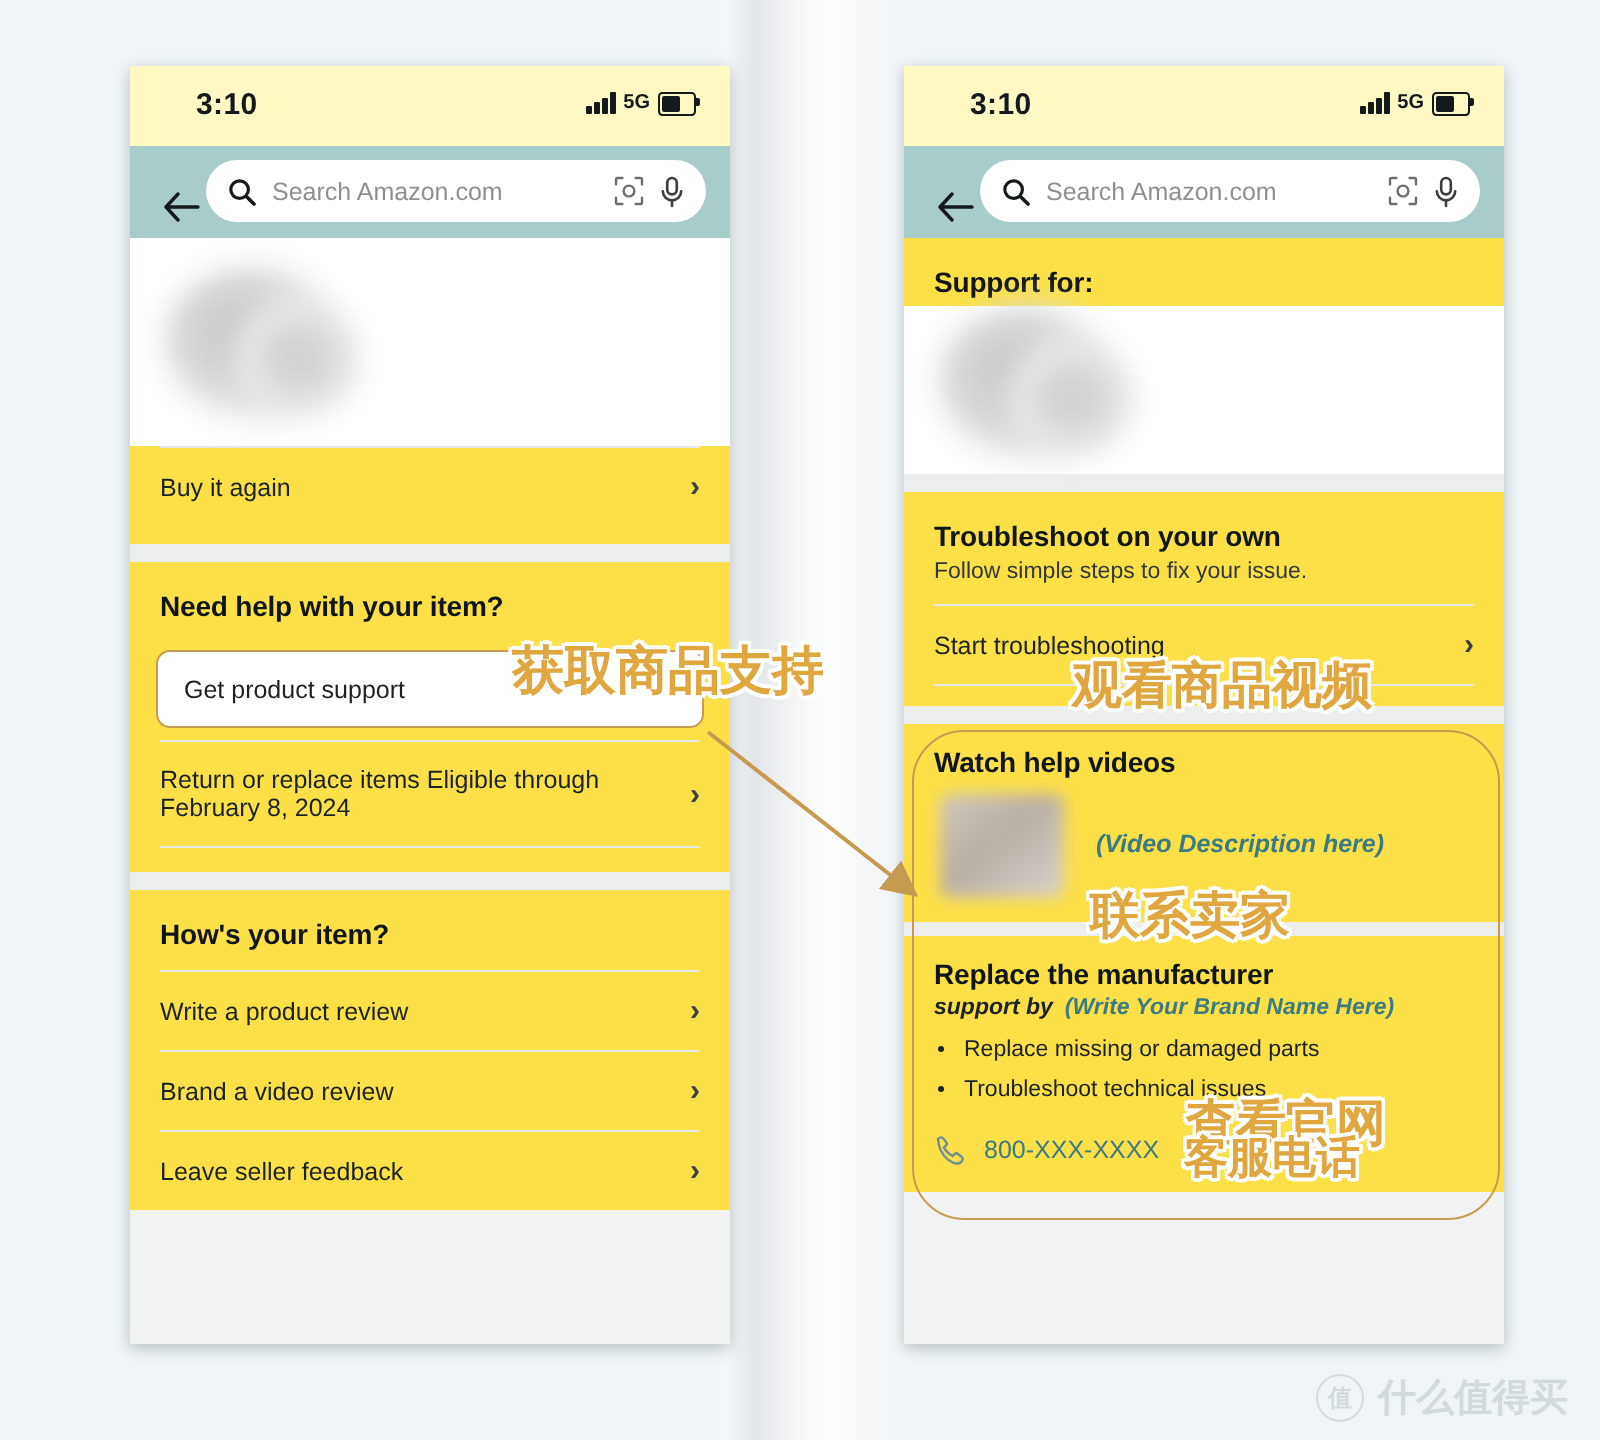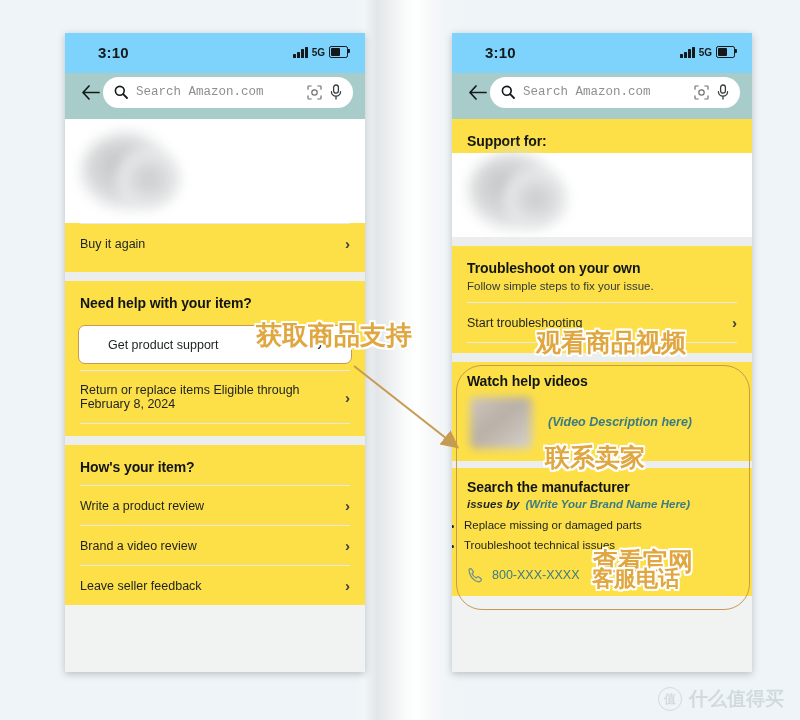--- a/index.html
+++ b/index.html
@@ -16,51 +16,50 @@
   
   .phone{
     position:absolute;top:33px;width:300px;height:639px;
     background:#ffffff;overflow:hidden;
     box-shadow:0 2px 7px rgba(60,70,80,.30);
   }
   #phone-left{left:65px;}
   #phone-right{left:452px;}
 
   .statusbar{
-    height:40px;background:#7dd3fc;position:relative;
+    height:40px;background:#fef9c3;position:relative;
     display:flex;align-items:center;
   }
   .clock{
     position:absolute;left:33px;top:11px;
     font-size:15px;font-weight:bold;color:#141a1c;letter-spacing:.2px;
   }
   .status-right{
-    position:absolute;right:17px;top:13px;display:flex;align-items:flex-end;gap:4px;
+    position:absolute;right:17px;top:13px;display:flex;align-items:flex-start;gap:4px;
   }
   .bars{display:flex;align-items:flex-end;gap:1.5px;height:11px;}
   .bars i{display:block;width:2.5px;background:#141a1c;border-radius:.5px;}
   .bars i:nth-child(1){height:4px;}
   .bars i:nth-child(2){height:6px;}
   .bars i:nth-child(3){height:8.5px;}
   .bars i:nth-child(4){height:11px;}
   .net{font-size:10px;font-weight:bold;color:#141a1c;line-height:11px;}
   .batt{
     width:17px;height:9.5px;border:1.3px solid #141a1c;border-radius:2.2px;
     position:relative;
   }
   .batt::after{
     content:"";position:absolute;right:-3.4px;top:2.4px;width:2px;height:4px;
     background:#141a1c;border-radius:0 1px 1px 0;
   }
   .batt span{position:absolute;left:1px;top:1px;bottom:1px;width:9px;background:#141a1c;border-radius:1px;}
 
   .searchrow{
-    background:#a8ccc9;height:46px;display:flex;align-items:center;padding:0 12px 8px 12px;
+    background:#a8ccc9;height:46px;display:flex;align-items:flex-end;padding:0 12px 8px 12px;
     box-sizing:border-box;
-    font-family:Liberation Mono, monospace;
   }
   .backarrow{width:26px;flex:0 0 26px;display:flex;align-items:center;justify-content:center;}
   .searchbar{
     flex:1;height:31px;background:#fff;border-radius:16px;display:flex;align-items:center;
     padding:0 11px;box-sizing:border-box;gap:8px;
   }
   .searchbar .ph{flex:1;font-size:12.5px;color:#8d8f91;}
   .scrollarea{height:553px;overflow:hidden;background:#f1f2f2;position:relative;}
 
   .card{background:#fde047;}
@@ -84,21 +83,21 @@
     filter:blur(6px);border-radius:50%;
   }
   .vidthumb{
     width:62px;height:52px;margin:6px 0 4px 18px;border-radius:5px;
     background:linear-gradient(140deg,#cfc7bf,#b9b0a7 45%,#d8d2cb);
     filter:blur(4px);
   }
 
   
   .hl-btn{
-    margin:4px 13px 0 13px;padding:11px 29px;border:1.6px solid #c79a52;border-radius:7px;
+    margin:4px 13px 0 13px;padding:11px 13px;border:1.6px solid #c79a52;border-radius:7px;
     display:flex;align-items:center;justify-content:space-between;background:#fff;
   }
   .hl-btn .lbl{font-size:12.5px;color:#1c2123;}
 
   
   .hl-outline{
     position:absolute;pointer-events:none;
     left:456px;top:365px;width:292px;height:243px;
     border:1.7px solid #c79a52;border-radius:26px;
     border-top-color:#c79a52;
@@ -117,21 +116,21 @@
   }
   #anno-get-support{left:256px;top:318px;font-size:26px;}
   #anno-watch-video{left:536px;top:326px;font-size:25px;}
   #anno-contact-seller{left:545px;top:441px;font-size:25px;}
   #anno-visit-site{left:593px;top:545px;font-size:25px;}
   #anno-phone{left:565px;top:564px;font-size:22px;margin-left:27px;}
 
   
   .teal{color:#3c7b82;}
   .ital{font-style:italic;font-weight:bold;}
-  .bullets{margin:4px 0 8px 0;padding:0 15px 0 12px;}
+  .bullets{margin:4px 0 8px 0;padding:0 15px 0 30px;}
   .bullets li{font-size:11.5px;color:#1c2123;margin-bottom:4px;line-height:1.35;}
   .contactline{display:flex;align-items:center;gap:9px;padding:3px 15px;}
   .contactline .txt{font-size:12.5px;}
 
   
   .watermark{
     position:absolute;right:16px;bottom:8px;display:flex;align-items:center;gap:7px;
     color:#d3dade;font-size:19px;font-weight:bold;
     font-family:"DejaVu Sans","Liberation Sans",sans-serif;
   }
@@ -311,23 +310,23 @@
       <div style="display:flex;align-items:center;">
         <div class="vidthumb"></div>
         <div class="teal ital" style="font-size:12.5px;margin-left:16px;">(Video Description here)</div>
       </div>
       <div style="height:8px"></div>
     </div>
 
     <div class="gap" style="height:7px"></div>
 
     <div class="card">
-      <div class="sect-title" style="padding:11px 15px 3px 15px">Search the manufacturer</div>
+      <div class="sect-title" style="padding:11px 15px 3px 15px">Replace the manufacturer</div>
       <div style="padding:0 15px 4px 15px;display:flex;gap:6px;align-items:baseline;">
-        <span class="ital" style="font-size:11.5px;color:#1c2123;">issues by</span>
+        <span class="ital" style="font-size:11.5px;color:#1c2123;">support by</span>
         <span class="teal ital" style="font-size:11.5px;">(Write Your Brand Name Here)</span>
       </div>
       <ul class="bullets">
         <li>Replace missing or damaged parts</li>
         <li>Troubleshoot technical issues</li>
       </ul>
       <div class="contactline" style="padding-top:6px">
         <svg width="16" height="16" viewBox="0 0 16 16">
             <path d="M2 2.4 Q3.6 1 4.7 2.3 L6.2 4.3 Q6.8 5.2 5.8 6 L5 6.7 Q6.2 9.2 9.3 11 L10.1 10.2 Q10.9 9.3 11.8 9.9 L13.8 11.4 Q15 12.5 13.6 14 Q11.4 16 7 12.8 Q2.4 9.2 2 2.4 Z" stroke="#6b8f94" stroke-width="1.2" fill="none" stroke-linejoin="round"></path>
           </svg>

